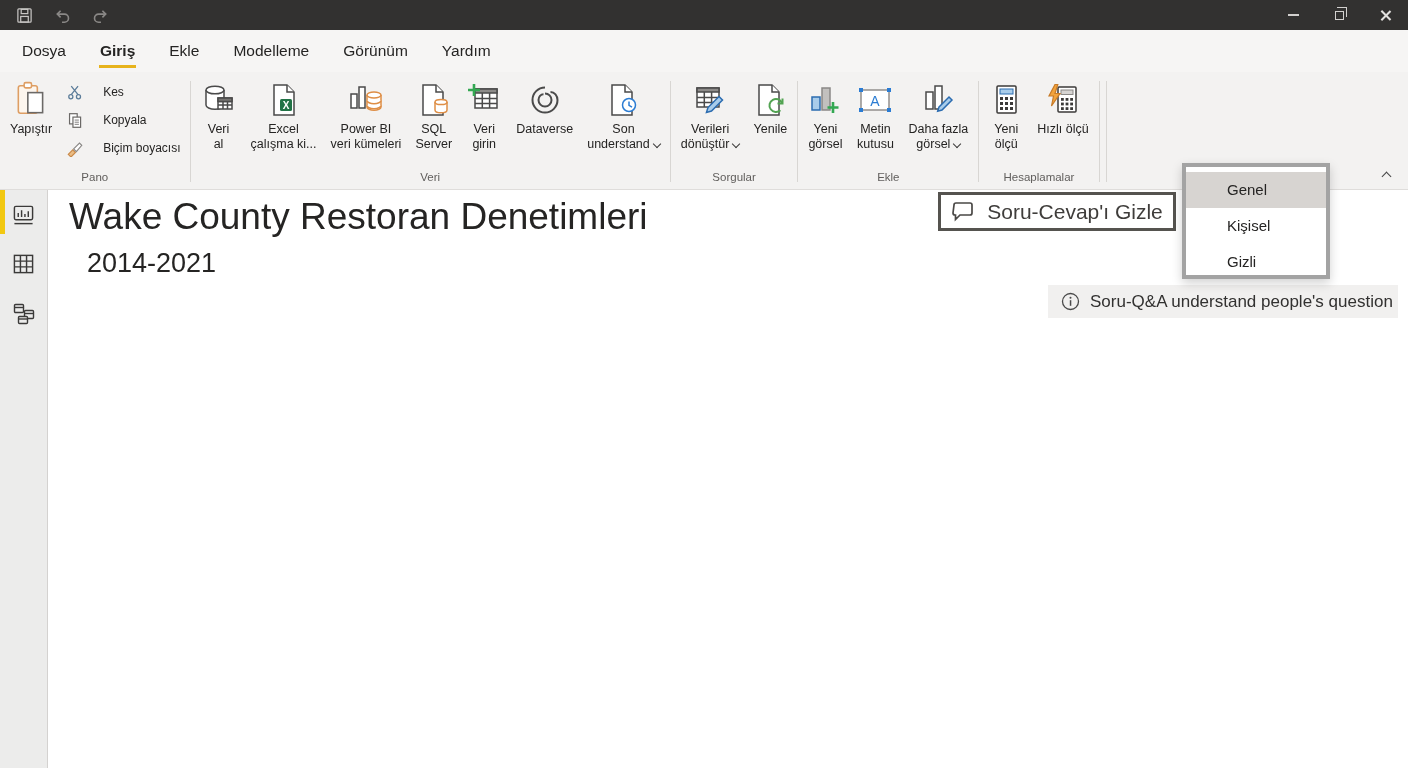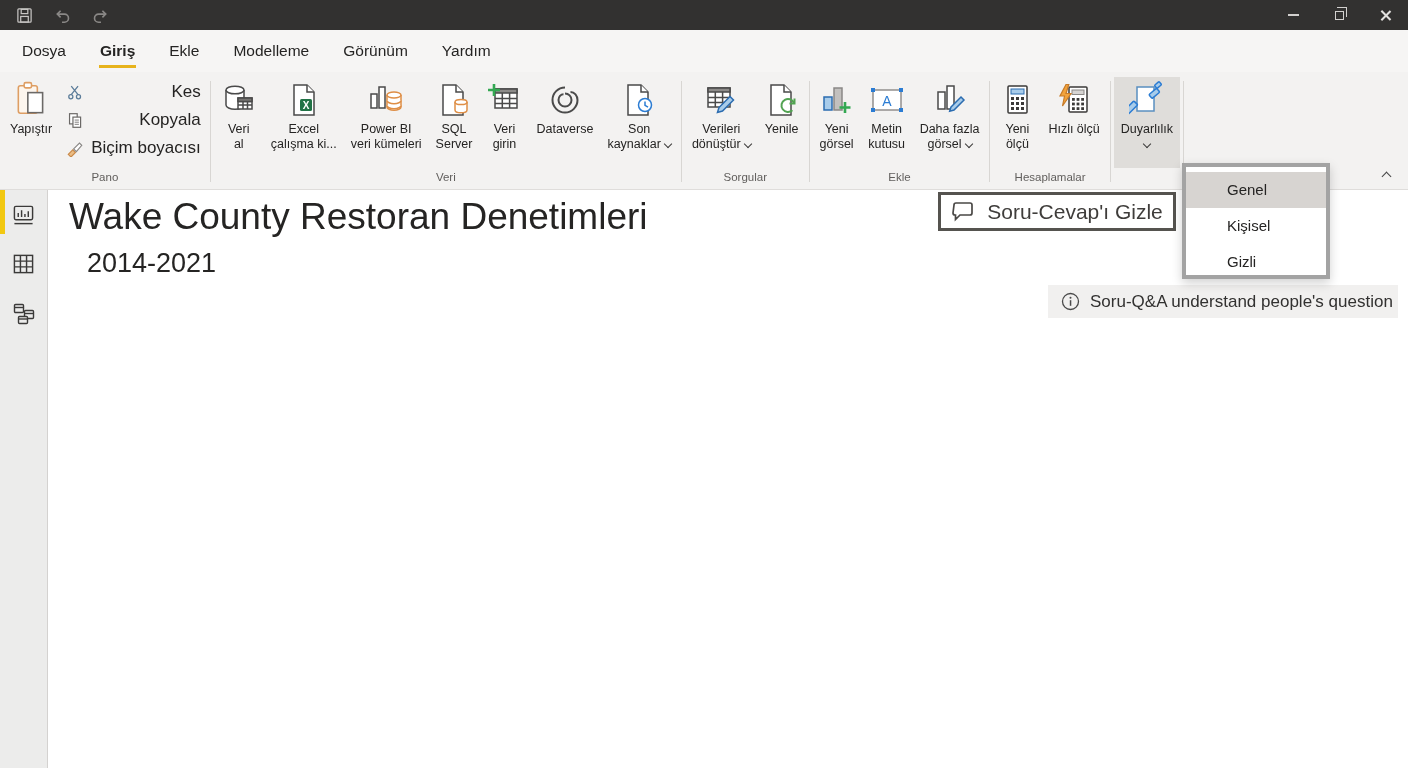--- a/index.html
+++ b/index.html
@@ -49,22 +49,22 @@
     font-size:12.5px; color:#252423; line-height:15px; text-align:center; cursor:pointer; white-space:nowrap; }
   .rbtn .ric { height:40px; display:flex; align-items:center; justify-content:center; margin-bottom:2px; }
   .rbtn.pressed { background:#dfddda; }
   .l2row { display:flex; align-items:center; gap:4px; }
   .chev { display:inline-block; width:6px; height:6px; border-right:1.5px solid #3b3a39;
     border-bottom:1.5px solid #3b3a39; transform:rotate(45deg); margin-top:-2px; }
   .chev.below { margin-top:4px; }
 
   .pano-content { display:flex; }
   .small-col { display:flex; flex-direction:column; padding-top:1px; }
-  .sbtn { display:flex; align-items:center; gap:6px; height:28px; padding:0 6px;
-    font-size:17px; cursor:pointer; white-space:nowrap;justify-content:space-between; }
+  .sbtn { display:flex; align-items:center; gap:18px; height:28px; padding:0 6px;
+    font-size:12px; cursor:pointer; white-space:nowrap; }
   .sbtn .sic { width:20px; height:20px; display:flex; align-items:center; justify-content:center; }
 
   .ribbon-collapse { position:absolute; right:12px; bottom:6px; width:20px; height:18px;
     display:flex; align-items:center; justify-content:center; cursor:pointer; }
   .chev-up { display:inline-block; width:7px; height:7px; border-left:1.6px solid #444;
     border-top:1.6px solid #444; transform:rotate(45deg); margin-top:4px; }
 
   
   .workspace { display:flex; height:578px; }
   .view-sidebar { position:relative; width:48px; background:#ececeb; border-right:1px solid #d4d2d0;
@@ -278,21 +278,21 @@
           <div class="ric">
             <svg width="34" height="36" viewBox="0 0 34 36" fill="none" stroke-width="1.5">
               <path d="M6 3 h13 l7 7 v23 h-20 z" fill="#fff" stroke="#4a4a4a"></path>
               <path d="M19 3 v7 h7" fill="#fff" stroke="#4a4a4a"></path>
               <circle cx="23" cy="23" r="6.5" fill="#fff" stroke="#2B7CD3"></circle>
               <path d="M23 19.5 v3.8 l3 1.8" stroke="#2B7CD3"></path>
             </svg>
           </div>
           <span>Son</span>
           <span class="l2row">
-              <span>kaynaklar</span>
+              <span>understand</span>
               <span class="chev"></span>
             </span>
         </div>
       </div>
       <div class="rgroup-label">Veri</div>
     </div>
 
     <div class="rdivider"></div>
 
     <div class="rgroup">
@@ -422,34 +422,20 @@
           </div>
           <span>Hızlı ölçü</span>
         </div>
       </div>
       <div class="rgroup-label">Hesaplamalar</div>
     </div>
 
     <div class="rdivider"></div>
 
     <div class="rgroup">
-      <div class="rgroup-buttons stretch">
-        <div class="rbtn pressed">
-          <div class="ric">
-            <svg width="36" height="38" viewBox="0 0 36 38" fill="none" stroke-width="1.5">
-              <rect x="8" y="6" width="17" height="24" fill="#fff" stroke="#5a8fc0"></rect>
-              <rect x="-6" y="24" width="15" height="5.5" rx="1" fill="#A8CCEA" stroke="#2B7CD3" transform="rotate(-45 2 27)"></rect>
-              <rect x="20" y="10" width="10" height="5" rx="1" fill="#A8CCEA" stroke="#2B7CD3" transform="rotate(-40 25 12)"></rect>
-              <rect x="26" y="2" width="6" height="4" rx="1" fill="#A8CCEA" stroke="#2B7CD3" transform="rotate(-40 29 4)"></rect>
-            </svg>
-          </div>
-          <span>Duyarlılık</span>
-          <span class="chev below"></span>
-        </div>
-      </div>
       <div class="rgroup-label"></div>
     </div>
 
     <div class="rdivider"></div>
 
     <div class="rgroup">
       <div class="rgroup-label"></div>
     </div>
 
     <div class="ribbon-collapse">

